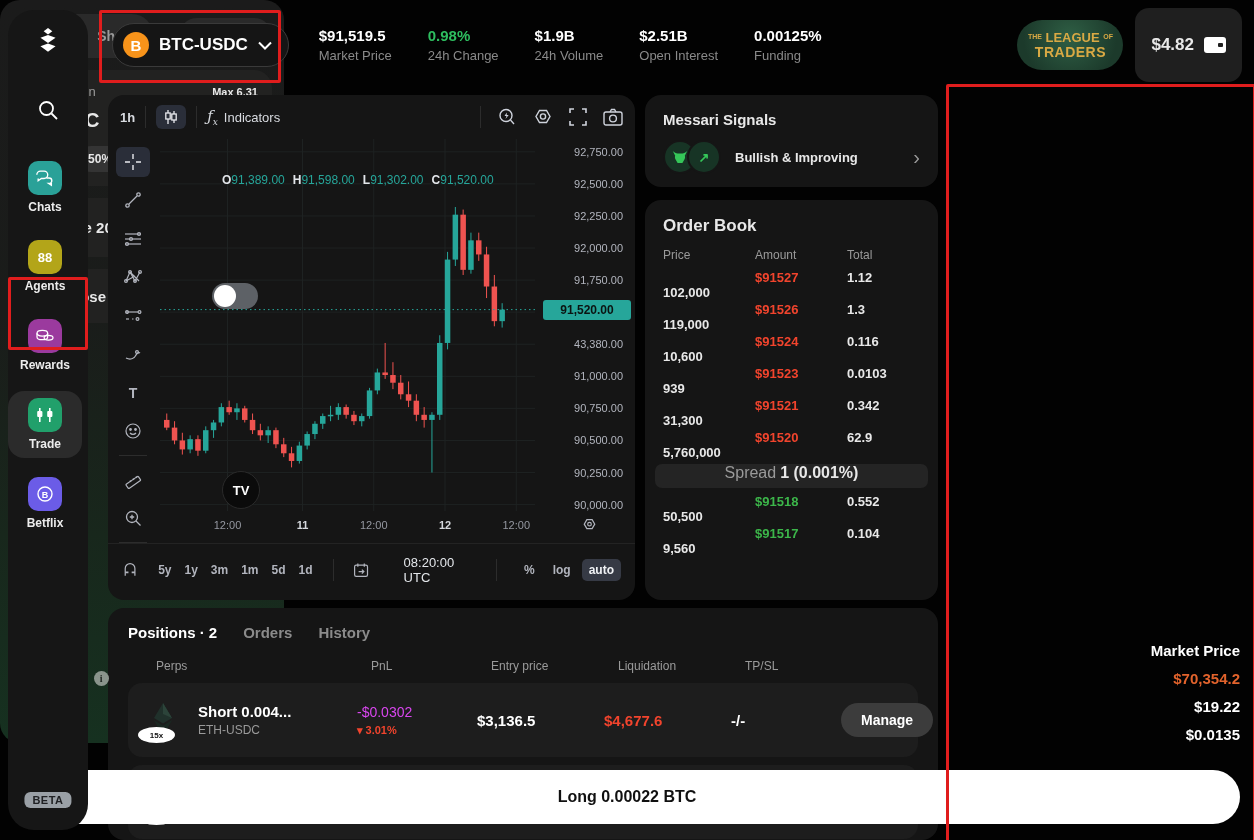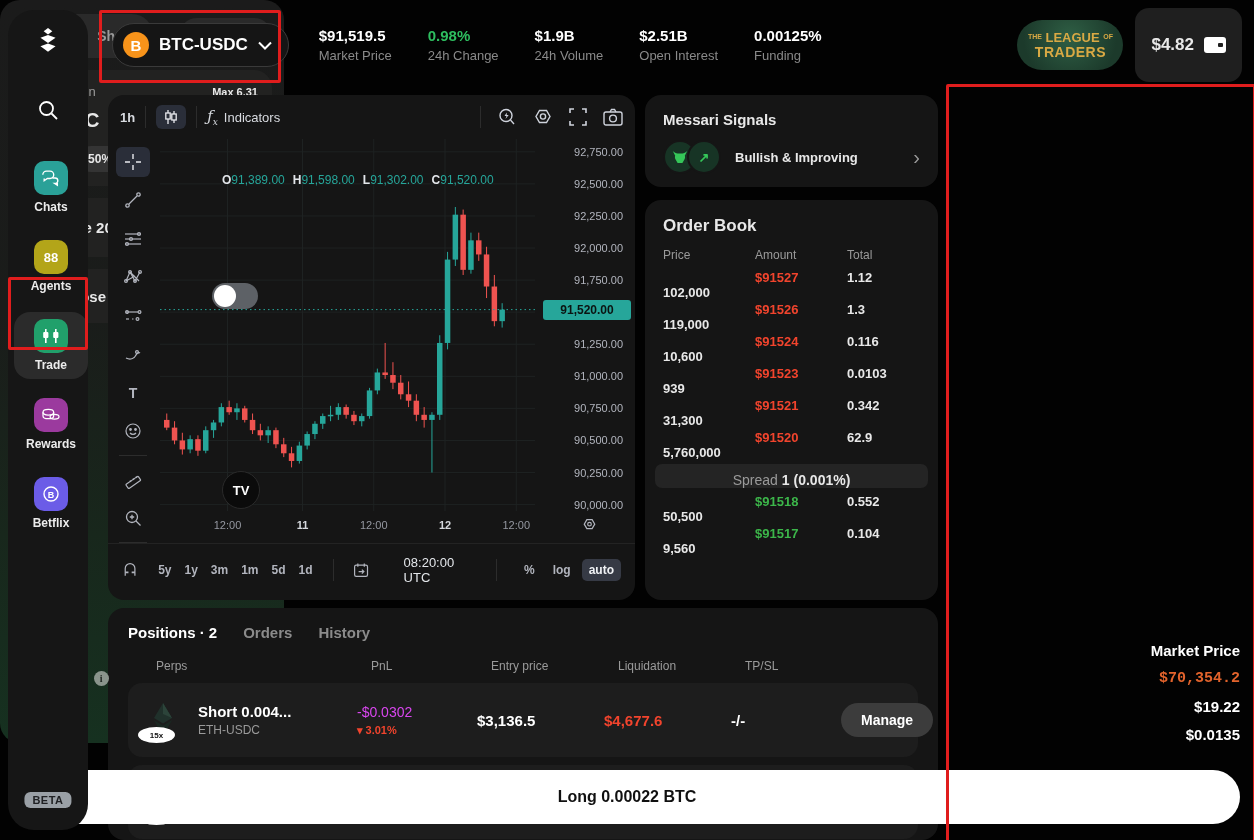--- a/index.html
+++ b/index.html
@@ -9,21 +9,21 @@
   
   .ann{position:absolute;border:3px solid #e01d1d;border-radius:2px;pointer-events:none;z-index:50;}
   #ann-pair{left:99px;top:10px;width:176px;height:67px;}
   #ann-trade{left:8px;top:277px;width:74px;height:67px;}
   #ann-panel{left:946px;top:84px;width:304px;height:754px;}
   
   .sidebar{position:absolute;left:8px;top:10px;width:80px;height:820px;background:#161616;
            border-radius:26px;display:flex;flex-direction:column;align-items:center;z-index:2;}
   .sb-logo{margin-top:18px;}
   .sb-search{margin-top:38px;cursor:pointer;}
-  .nav{margin-top:28px;display:flex;flex-direction:column;align-items:flex-end;gap:12px;width:100%;}
+  .nav{margin-top:28px;display:flex;flex-direction:column;align-items:flex-start;gap:12px;width:100%;}
   .nav-item{display:flex;flex-direction:column;align-items:center;gap:5px;padding:7px 8px;border-radius:16px;cursor:pointer;min-width:58px;}
   .nav-item.active{background:#2b2b2b;}
   .tile{width:34px;height:34px;border-radius:10px;display:flex;align-items:center;justify-content:center;
         color:#fff;font-weight:bold;font-size:13px;}
   .nav-label{font-size:12px;font-weight:bold;color:#ececec;}
   .beta{position:absolute;bottom:22px;left:50%;transform:translateX(-50%);background:#9aa0a6;color:#202124;
         font-size:11px;font-weight:bold;padding:2px 8px;border-radius:6px;letter-spacing:.5px;}
   
   .topbar{position:absolute;left:96px;top:0;right:0;height:90px;display:flex;align-items:center;}
   .pair-pill{margin-left:16px;display:flex;align-items:center;gap:10px;background:#151515;border:1px solid #3a3a3a;
@@ -90,22 +90,22 @@
   .sg-label{margin-left:14px;font-size:13px;font-weight:bold;}
   .sg-chev{margin-left:auto;color:#9a9a9a;font-size:20px;line-height:1;}
   
   #obook{left:645px;top:200px;width:293px;height:400px;padding:16px 10px 0;box-sizing:border-box;overflow:hidden;}
   .ob-title{font-size:17px;font-weight:bold;padding-left:8px;}
   .ob-head{display:grid;grid-template-columns:92px 92px auto;padding:12px 8px 8px;font-size:12px;color:#9a9a9a;}
   .ob-row{position:relative;display:grid;grid-template-columns:92px 92px auto;align-items:center;height:28px;
           margin-bottom:4px;border-radius:8px;font-size:13px;font-weight:bold;padding-left:8px;box-sizing:border-box;cursor:pointer;}
   .ob-fill{position:absolute;left:0;top:0;bottom:0;border-radius:8px;z-index:0;}
   .ob-row span{position:relative;z-index:1;}
-  .spread{height:24px;background:#242424;border-radius:7px;display:flex;align-items:flex-end;justify-content:center;
-          font-size:14px;color:#9a9a9a;margin:6px 0;}
+  .spread{height:24px;background:#242424;border-radius:7px;display:flex;align-items:flex-start;justify-content:center;
+          font-size:16px;color:#9a9a9a;margin:6px 0;}
   .spread b{color:#e8e8e8;margin-left:4px;}
   
   #positions{left:108px;top:608px;width:830px;height:232px;padding:16px 20px 0;box-sizing:border-box;overflow:hidden;}
   .p-tabs{display:flex;gap:26px;font-size:15px;font-weight:bold;color:#8b8b8b;}
   .p-tab{cursor:pointer;}
   .p-tab.on{color:#fff;}
   .p-head{display:grid;grid-template-columns:215px 120px 127px 127px 110px 1fr;font-size:12px;color:#9a9a9a;
           padding:18px 0 10px 28px;}
   .p-row{display:grid;grid-template-columns:215px 120px 127px 127px 110px 1fr;align-items:center;background:#1d1d1d;
          border-radius:14px;height:74px;margin-bottom:8px;padding:0 14px 0 14px;box-sizing:border-box;}
@@ -177,40 +177,40 @@
             <path d="M2 6a4 4 0 0 1 4-4h4a4 4 0 0 1 0 8H7l-3.5 2.5V10"></path>
             <path d="M12.5 9.5h3a3 3 0 0 1 0 6h-.5l3 2v-2.4"></path>
           </svg>
         </span>
         <span class="nav-label">Chats</span>
       </div>
       <div class="nav-item">
         <span class="tile" style="background: rgb(179, 165, 25);">88</span>
         <span class="nav-label">Agents</span>
       </div>
+      <div class="nav-item">
+        <span class="tile" style="background: rgb(155, 58, 158);">
+          <svg width="20" height="16" viewBox="0 0 22 18" fill="none" stroke="#fff" stroke-width="1.4">
+            <ellipse cx="8" cy="6" rx="6" ry="3.2"></ellipse>
+            <path d="M2 6v4c0 1.8 2.7 3.2 6 3.2s6-1.4 6-3.2V6"></path>
+            <ellipse cx="15" cy="11" rx="5" ry="2.6"></ellipse>
+          </svg>
+        </span>
+        <span class="nav-label">Rewards</span>
+      </div>
       <div class="nav-item active">
         <span class="tile" style="background: rgb(33, 160, 107);">
           <svg width="18" height="18" viewBox="0 0 18 18" fill="#fff">
             <rect x="3" y="2" width="1.6" height="14"></rect>
             <rect x="1.2" y="5" width="5.2" height="6" rx="1"></rect>
             <rect x="13" y="2" width="1.6" height="14"></rect>
             <rect x="11.2" y="5" width="5.2" height="6" rx="1"></rect>
           </svg>
         </span>
         <span class="nav-label">Trade</span>
-      </div>
-      <div class="nav-item">
-        <span class="tile" style="background: rgb(155, 58, 158);">
-          <svg width="20" height="16" viewBox="0 0 22 18" fill="none" stroke="#fff" stroke-width="1.4">
-            <ellipse cx="8" cy="6" rx="6" ry="3.2"></ellipse>
-            <path d="M2 6v4c0 1.8 2.7 3.2 6 3.2s6-1.4 6-3.2V6"></path>
-            <ellipse cx="15" cy="11" rx="5" ry="2.6"></ellipse>
-          </svg>
-        </span>
-        <span class="nav-label">Rewards</span>
       </div>
       <div class="nav-item">
         <span class="tile" style="background: rgb(107, 92, 231);">
           <svg width="18" height="18" viewBox="0 0 18 18" fill="none">
             <circle cx="9" cy="9" r="7" stroke="#fff" stroke-width="1.4"></circle>
             <text x="9" y="12.5" text-anchor="middle" font-size="9" font-weight="bold" fill="#fff" font-family="Liberation Sans,sans-serif">B</text>
           </svg>
         </span>
         <span class="nav-label">Betflix</span>
       </div>
@@ -496,21 +496,21 @@
         </div>
       <div class="tv-logo">TV</div>
     </div>
 
     <div class="yaxis" id="yaxis">
         <div class="ylab" style="top: 6.82759px;">92,750.00</div>
         <div class="ylab" style="top: 38.8966px;">92,500.00</div>
         <div class="ylab" style="top: 70.9655px;">92,250.00</div>
         <div class="ylab" style="top: 103.034px;">92,000.00</div>
         <div class="ylab" style="top: 135.103px;">91,750.00</div>
-        <div class="ylab" style="top: 199.241px;">91,250.00</div>
+        <div class="ylab" style="top: 199.241px;">43,380.00</div>
         <div class="ylab" style="top: 231.31px;">91,000.00</div>
         <div class="ylab" style="top: 263.379px;">90,750.00</div>
         <div class="ylab" style="top: 295.448px;">90,500.00</div>
         <div class="ylab" style="top: 327.517px;">90,250.00</div>
         <div class="ylab" style="top: 359.586px;">90,000.00</div>
         <div class="price-chip" style="top: 160.607px;">91,520.00</div>
       </div>
     <div class="xaxis" id="xaxis">
         <span class="xlab" style="left: 18%;">12:00</span>
         <span class="xlab b" style="left: 38%;">11</span>
@@ -748,21 +748,21 @@
       </span>
   </div>
 
   <div class="summary" id="summary">
       <div class="sum-row">
         <span class="sum-l">Entry<span class="info"></span></span>
         <span class="sum-v" style="color: rgb(255, 255, 255);">Market Price</span>
       </div>
       <div class="sum-row">
         <span class="sum-l">Liquidation<span class="info"></span></span>
-        <span class="sum-v" style="color: rgb(226, 99, 44); font-family: Liberation Mono, monospace;">$70,354.2</span>
+        <span class="sum-v" style="color: rgb(226, 99, 44);">$70,354.2</span>
       </div>
       <div class="sum-row">
         <span class="sum-l">Size<span class="info"></span></span>
         <span class="sum-v" style="color: rgb(255, 255, 255);">$19.22</span>
       </div>
       <div class="sum-row">
         <span class="sum-l">Est. fee<span class="info"></span></span>
         <span class="sum-v" style="color: rgb(255, 255, 255);">$0.0135</span>
       </div>
     </div>

